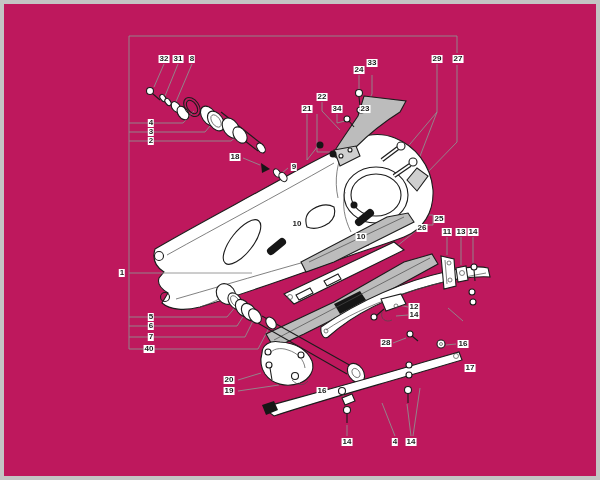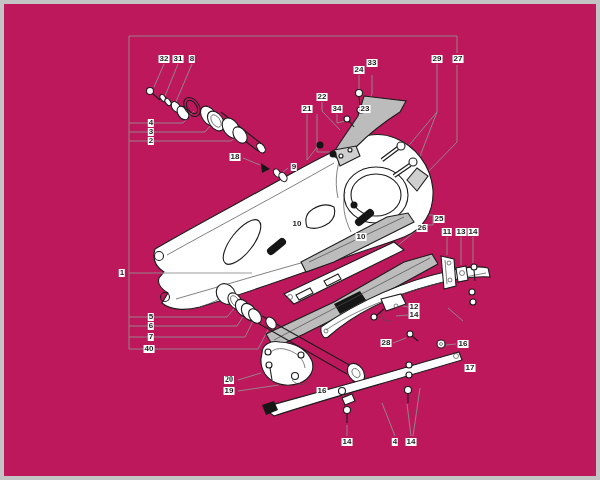--- a/index.html
+++ b/index.html
@@ -263,21 +263,21 @@
       <span class="callout" style="left: 118px; top: 269px;">1</span>
       <span class="callout" style="left: 147px; top: 313px;">5</span>
       <span class="callout" style="left: 147px; top: 322px;">6</span>
       <span class="callout" style="left: 147px; top: 333px;">7</span>
       <span class="callout" style="left: 145px; top: 345px;">40</span>
       <span class="callout" style="left: 410px; top: 303px;">12</span>
       <span class="callout" style="left: 410px; top: 311px;">14</span>
       <span class="callout" style="left: 466px; top: 318px; margin-top: 46px;">17</span>
       <span class="callout" style="left: 382px; top: 339px;">28</span>
       <span class="callout" style="left: 459px; top: 340px;">16</span>
-      <span class="callout" style="left: 225px; top: 376px; font-family: Liberation Serif, serif;">20</span>
+      <span class="callout" style="left: 225px; top: 376px;">20</span>
       <span class="callout" style="left: 225px; top: 387px;">19</span>
       <span class="callout" style="left: 318px; top: 387px;">16</span>
       <span class="callout" style="left: 343px; top: 438px;">14</span>
       <span class="callout" style="left: 391px; top: 438px;">4</span>
       <span class="callout" style="left: 407px; top: 438px;">14</span>
     </div>
 
 
 </div>
 

